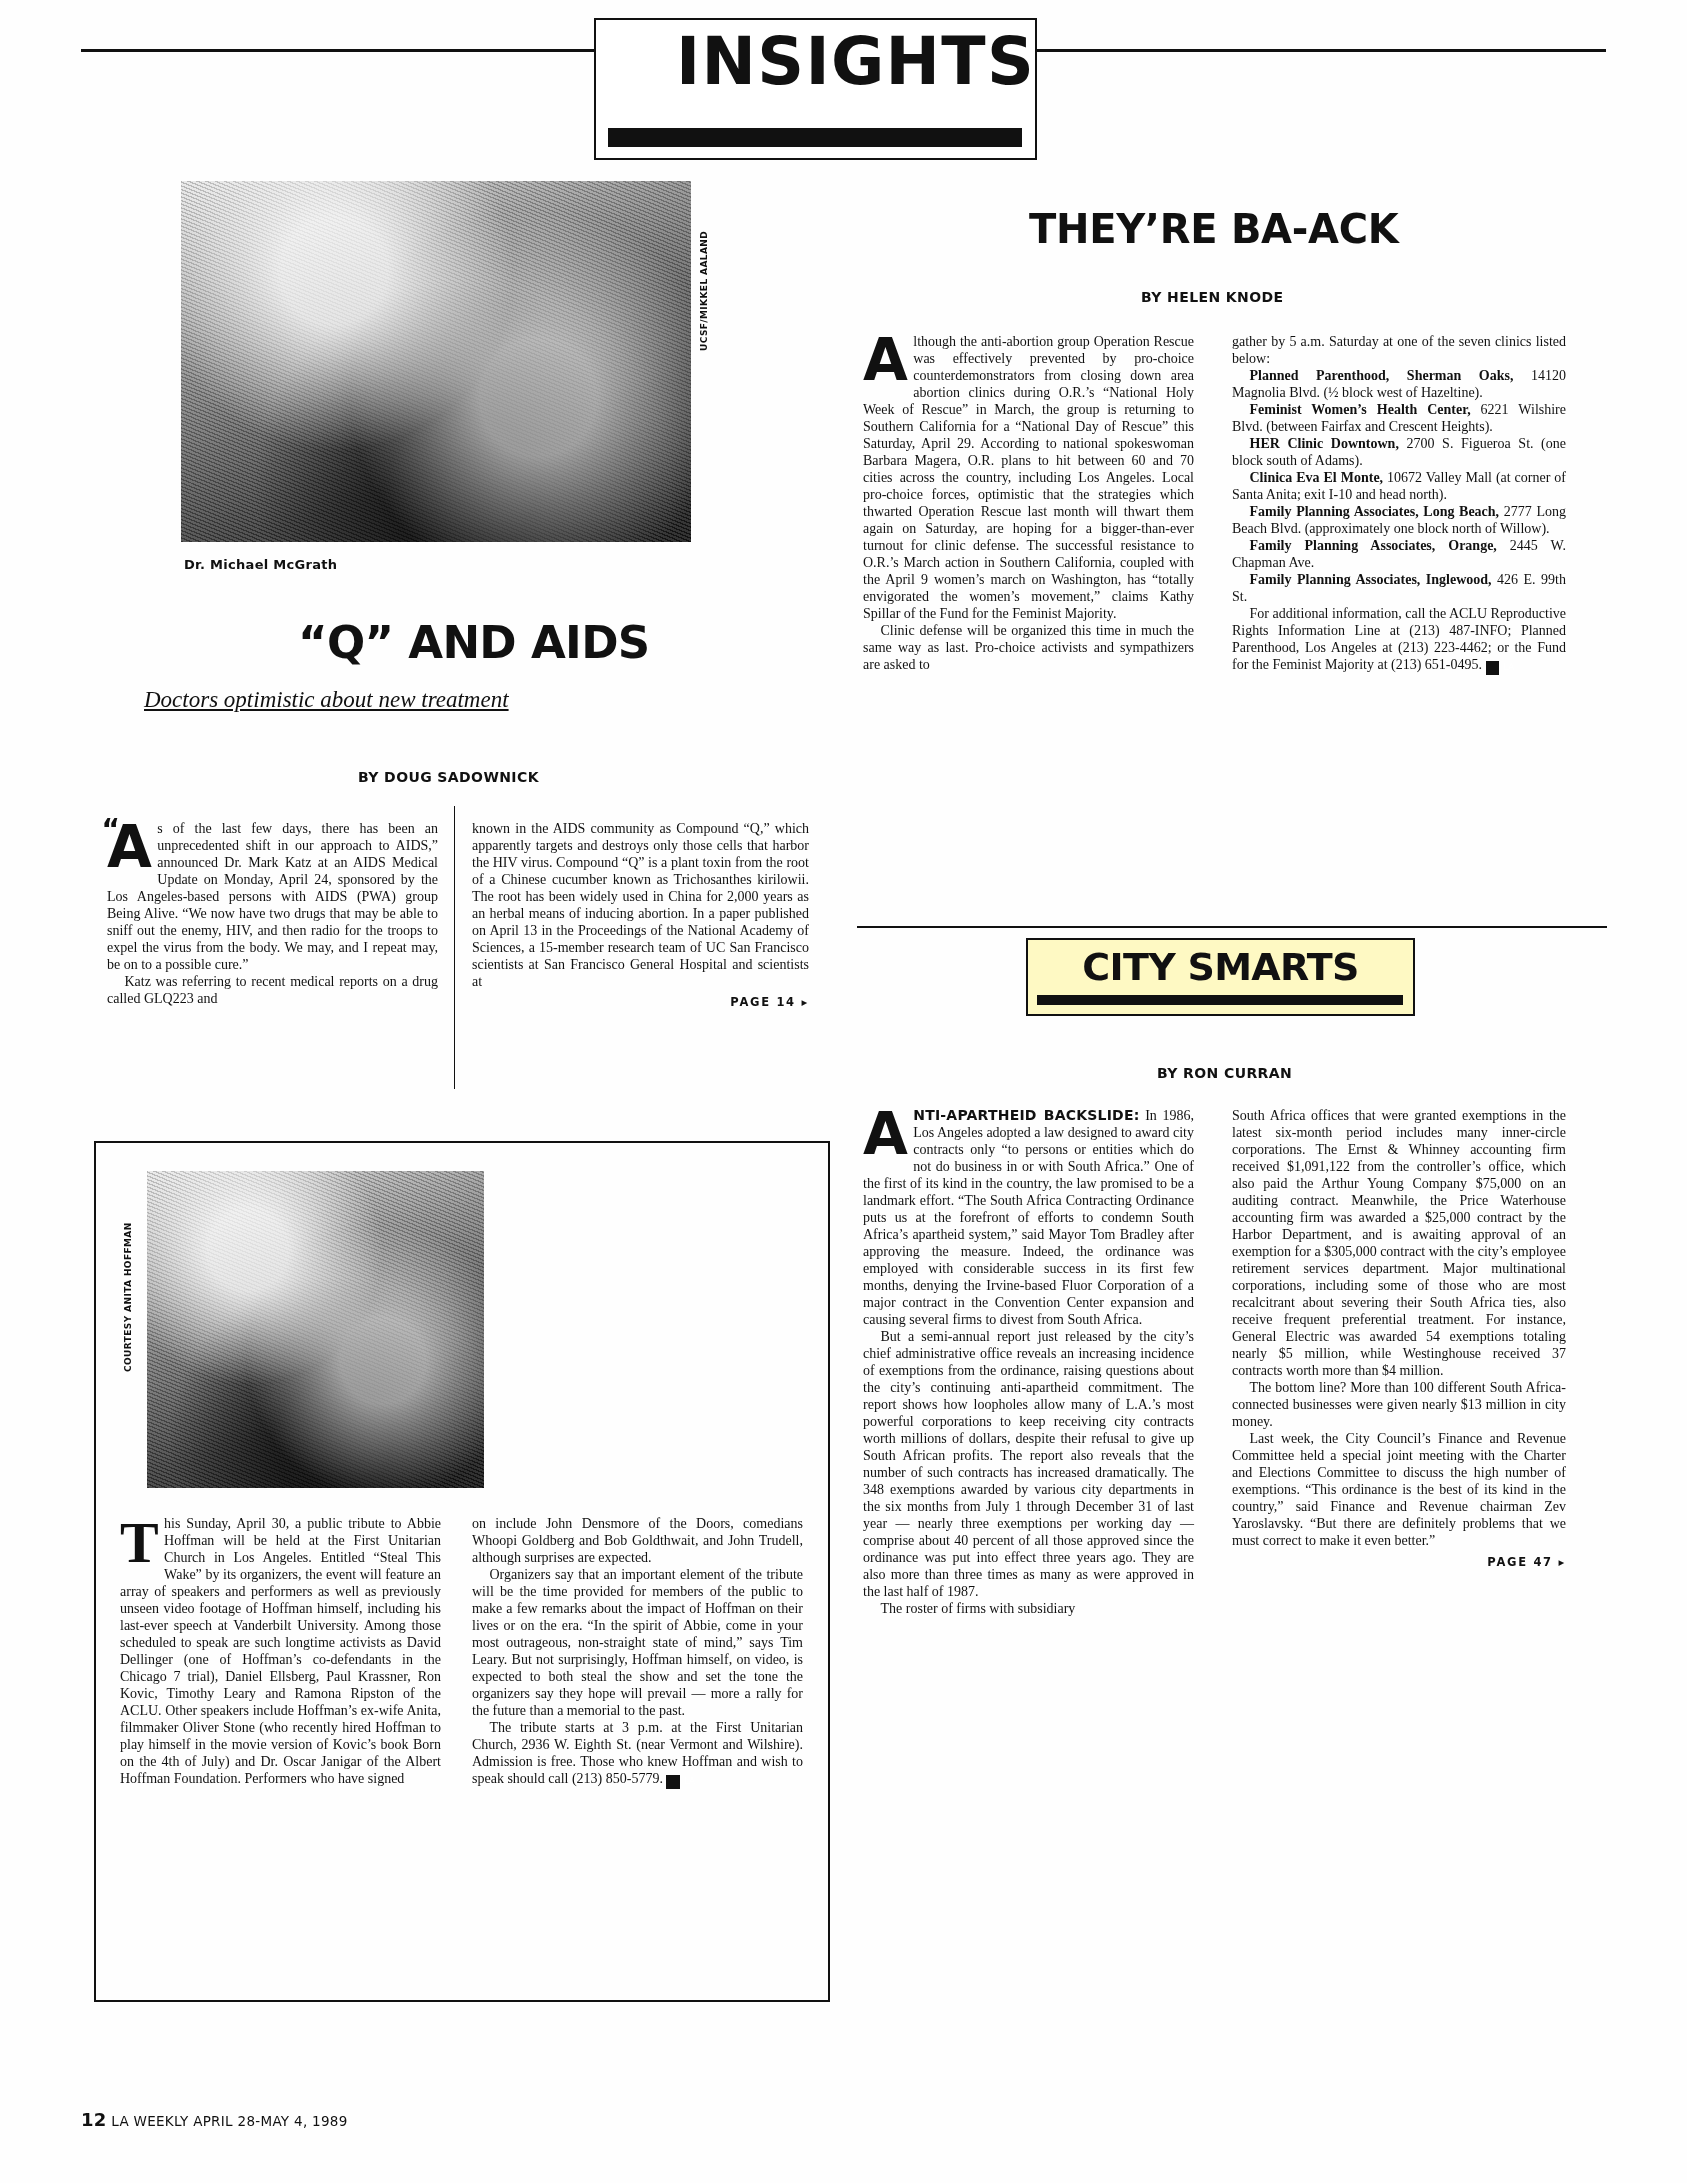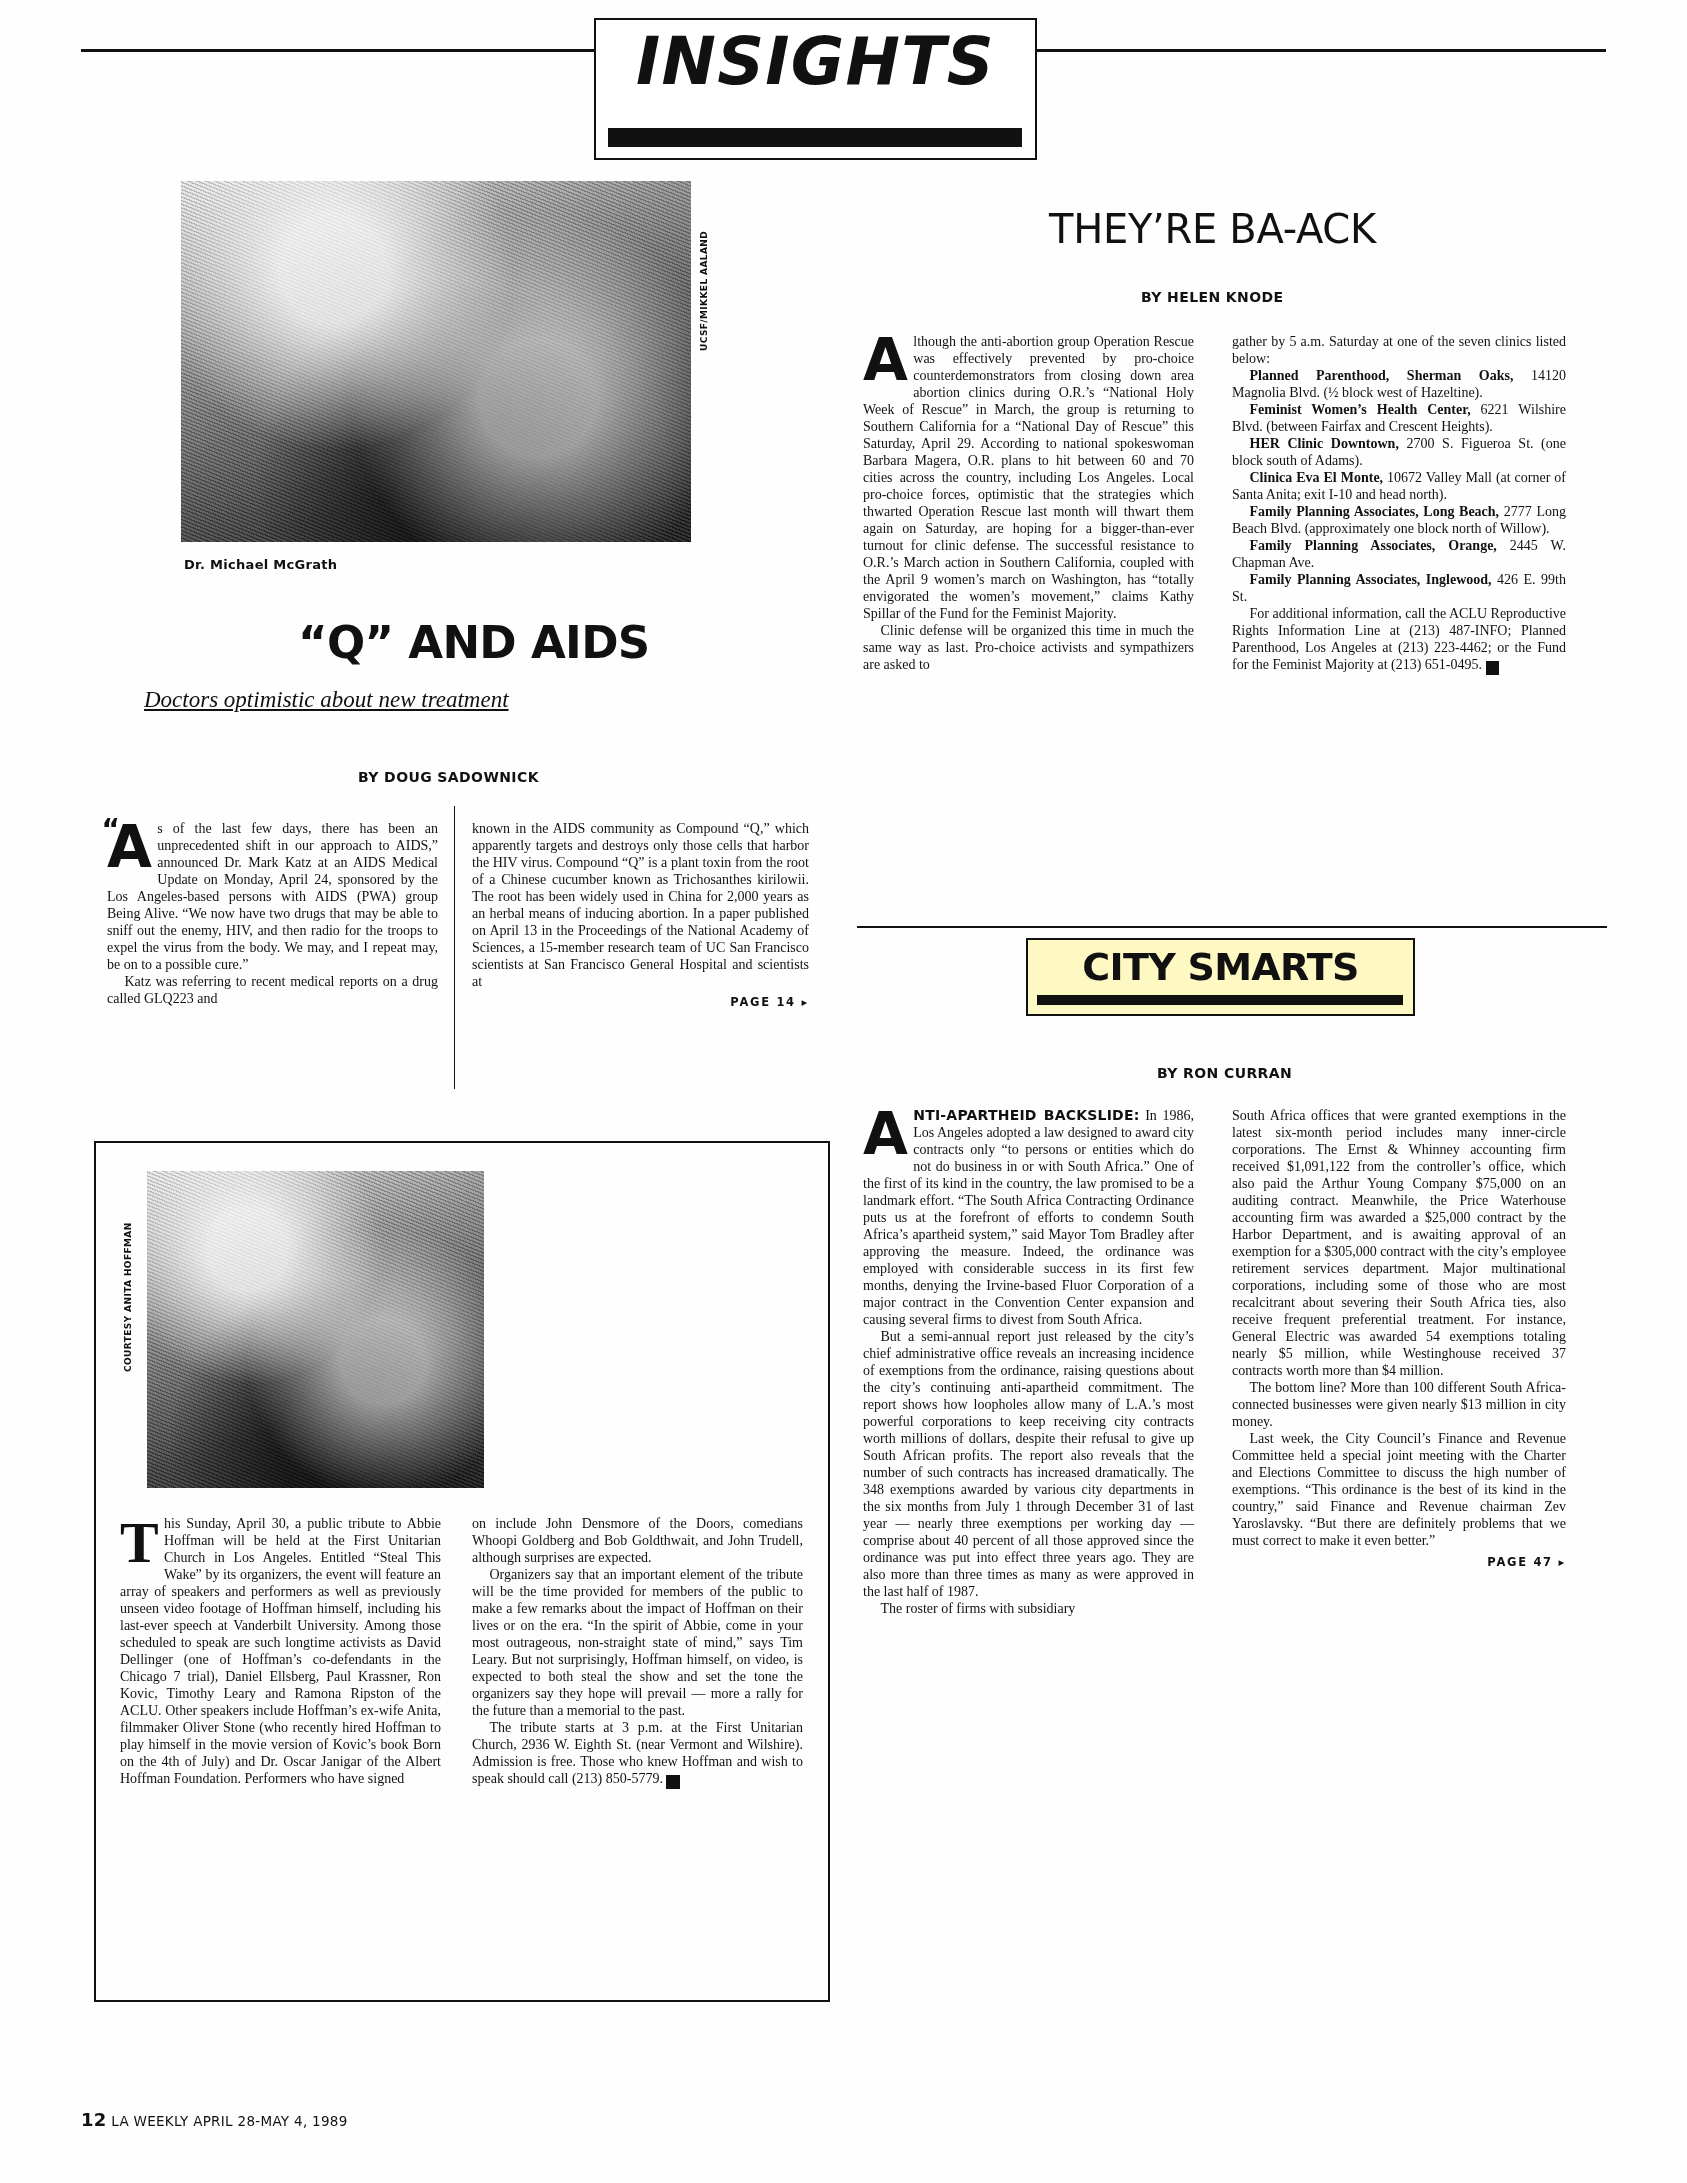--- a/index.html
+++ b/index.html
@@ -2,21 +2,21 @@
 <html style="font-size:10.8px"><head>
 <meta charset="utf-8">
 <style>
   html,body{margin:0;padding:0;background:#fff;}
   body{width:1687px;height:2183px;font-family:"Liberation Serif",serif;color:#111;-webkit-font-smoothing:none;}
   .page{position:relative;width:1687px;height:2183px;background:#fefefe;overflow:hidden;}
 
   
   .top-rule{position:absolute;left:81px;top:49px;width:1525px;height:3.4px;background:#111;}
   .insights-box{position:absolute;left:594px;top:17.5px;width:439px;height:138px;border:2px solid #111;background:#fff;}
-  .insights-word{position:absolute;left:0;top:4px;width:439px;text-align:center;font-family:"DejaVu Sans",sans-serif;font-weight:700;font-size:65px;letter-spacing:1.3px;color:#111;font-style:italic;}
+  .insights-word{position:absolute;left:0;top:4px;width:439px;text-align:right;font-family:"DejaVu Sans",sans-serif;font-weight:700;font-size:65px;letter-spacing:1.3px;color:#111;}
   .insights-bar{position:absolute;left:12px;top:108px;width:414px;height:19px;background:#111;}
 
   
   .col{position:absolute;font-size:14px;line-height:17px;text-align:justify;}
   .col p{margin:0;text-indent:17.5px;}
   .col p.first{text-indent:0;}
 
   
   .dropcap{float:left;font-family:"DejaVu Sans",sans-serif;font-weight:700;font-size:58px;line-height:49px;margin:2.7px 5.4px 0 0;}
   .dropcap.serif{font-family:"Liberation Serif",serif;font-weight:700;}
@@ -32,21 +32,21 @@
       linear-gradient(160deg,#e8e8e8 0%,#8e8e8e 35%,#3a3a3a 70%,#161616 100%);
     mix-blend-mode:normal;}
   .vcredit{position:absolute;writing-mode:vertical-rl;transform:rotate(180deg);
     font-family:"DejaVu Sans",sans-serif;font-weight:700;font-size:9px;letter-spacing:0.4px;color:#111;}
   .caption{position:absolute;font-family:"DejaVu Sans",sans-serif;font-weight:700;font-size:13px;letter-spacing:0.3px;}
 
   
   .hl-q{position:absolute;font-family:"DejaVu Sans",sans-serif;font-weight:700;font-size:45px;letter-spacing:-0.7px;}
   .subhead{position:absolute;font-family:"Liberation Serif",serif;font-style:italic;font-size:23px;text-decoration:underline;}
   .byline{position:absolute;font-family:"DejaVu Sans",sans-serif;font-weight:700;font-size:14px;letter-spacing:0.4px;}
-  .hl-theyre{position:absolute;font-family:"DejaVu Sans",sans-serif;font-weight:400;font-size:40px;letter-spacing:-0.3px;margin-left:20px;}
+  .hl-theyre{position:absolute;font-family:"DejaVu Sans",sans-serif;font-weight:700;font-size:40px;letter-spacing:-0.3px;}
   .hl-abbie{position:absolute;font-family:"DejaVu Sans",sans-serif;font-weight:700;font-size:45px;line-height:51px;letter-spacing:-0.3px;}
 
   
   .vrule{position:absolute;background:#111;width:1.3px;}
   .hrule{position:absolute;background:#111;height:1.3px;}
   .boxed{position:absolute;border:2px solid #111;}
 
   .citysmarts-box{position:absolute;left:1026px;top:938px;width:385px;height:74px;border:2px solid #111;background:#fef9c3;}
   .citysmarts-word{position:absolute;left:0;top:5.4px;width:385px;text-align:center;font-family:"DejaVu Sans",sans-serif;font-weight:700;font-size:38px;letter-spacing:-0.7px;}
   .citysmarts-bar{position:absolute;left:9.4px;top:55px;width:366px;height:10px;background:#111;}

